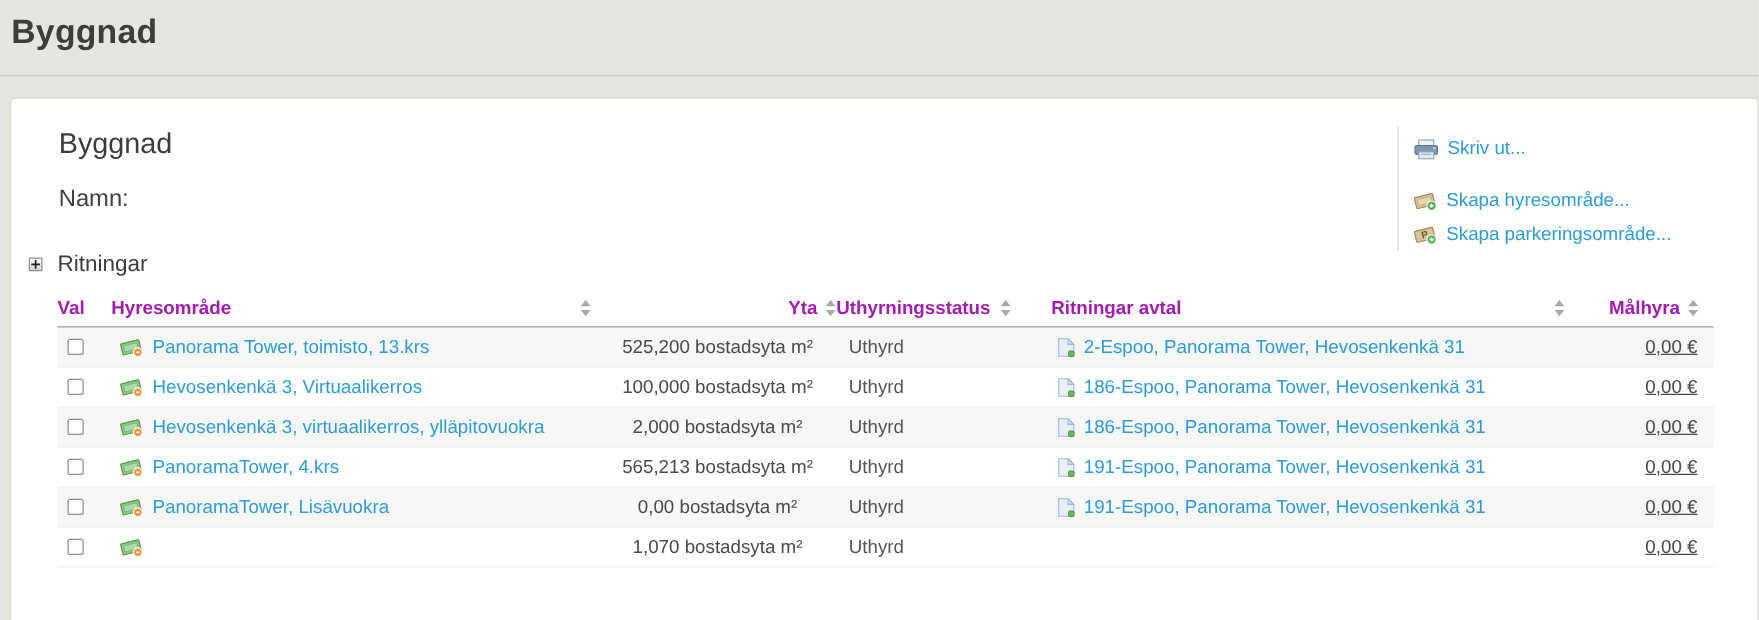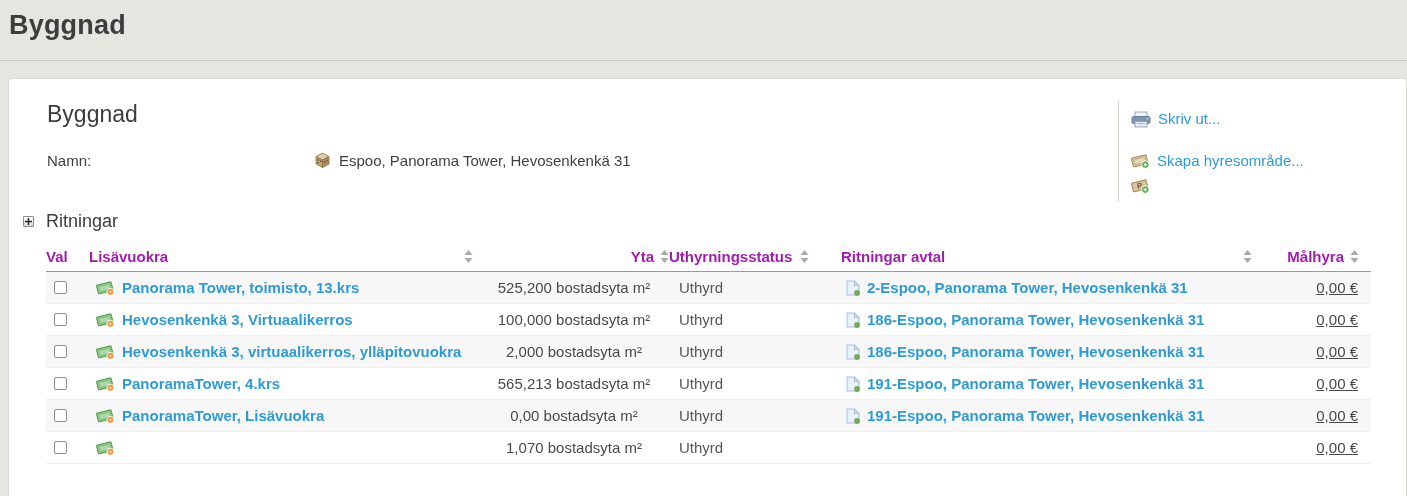--- a/index.html
+++ b/index.html
@@ -25,21 +25,21 @@
   }
   
   .card{
     position:absolute;left:8px;top:78px;width:1399px;height:700px;
     background:#fff;border:1px solid #dcdcd6;border-radius:4px;
   }
   .card h2{
     margin:22px 0 0 38px;font-size:23px;font-weight:400;color:#3c3c3c;
   }
   .name-row{
-    display:flex;align-items:center;margin:22px 0 0 38px;font-size:15px;height:20px;
+    display:flex;align-items:center;margin:22px 0 0 38px;font-size:19px;height:20px;
   }
   .name-label{width:266px;}
   .name-value{display:flex;align-items:center;gap:8px;}
   
   .actions-panel{
     position:absolute;top:22px;left:1109px;width:273px;height:100px;
     border-left:1px solid #d2d2cc;padding:8px 4px 0 12px;
     display:flex;flex-direction:column;
   }
   .action{
@@ -47,21 +47,21 @@
     color:var(--link-color);font-size:15px;text-decoration:none;cursor:pointer;
     line-height:20px;
   }
   .action.print{margin-bottom:22px;}
   .action + .action.stacked{margin-top:7px;}
   
   .section{
     display:flex;align-items:center;gap:12px;margin-left:14px;
     font-size:18px;color:#3c3c3c;height:22px;
   }
-  .section.first{margin-top:40px;}
+  .section.first{margin-top:30px;}
   .section.second{margin-top:29px;}
   .toggle{
     width:11px;height:11px;flex:0 0 11px;
     border:1px solid #8c8c8c;border-radius:1px;
     background:linear-gradient(#ffffff,#d6d6d6);
     display:inline-flex;align-items:center;justify-content:center;cursor:pointer;
   }
   
   table{
     margin:12px 0 0 37px;width:1325px;table-layout:fixed;
@@ -87,56 +87,41 @@
     vertical-align:middle;
   }
   tr.alt td{background:var(--row-alt);}
   td.val{padding-left:8px;}
   td.name{padding-left:7px;}
   td.yta{text-align:center;padding-right:0;}
   td.status{padding-left:10px;color:#555;}
   td.avtal{padding-left:5px;}
   td.malhyra{text-align:right;padding-right:13px;text-decoration:underline;}
   .cell-flex{display:flex;align-items:center;gap:7px;}
-  a.row-link{color:var(--link-color);text-decoration:none;cursor:pointer;font-weight:bold;}
+  a.row-link{color:var(--link-color);text-decoration:none;cursor:pointer;}
   input[type=checkbox]{
     appearance:none;-webkit-appearance:none;
     width:13px;height:13px;margin:0;
     border:1px solid #8f8f8f;border-radius:2px;background:#fff;cursor:pointer;
     display:block;
   }
   svg{display:block;flex:0 0 auto;}
 </style>
 </head>
 <body>
 
 <div class="topbar">
   <h1>Byggnad</h1>
 </div>
 
 <div class="card">
   <h2>Byggnad</h2>
 
   <div class="name-row">
     <span class="name-label">Namn:</span>
-    <span class="name-value">
-      <span>
-        <svg width="18" height="18" viewBox="0 0 18 18">
-          <polygon points="3,5.5 9.5,2 16,5.5 9.5,9" fill="#e3cda5" stroke="#8a6d4a" stroke-width="0.8"></polygon>
-          <polygon points="3,5.5 9.5,9 9.5,16.5 3,13" fill="#c9a875" stroke="#8a6d4a" stroke-width="0.8"></polygon>
-          <polygon points="16,5.5 9.5,9 9.5,16.5 16,13" fill="#b08d5e" stroke="#8a6d4a" stroke-width="0.8"></polygon>
-          <rect x="4.5" y="8.2" width="1.4" height="1.6" fill="#5c4328"></rect>
-          <rect x="6.9" y="9.5" width="1.4" height="1.6" fill="#5c4328"></rect>
-          <rect x="4.5" y="11" width="1.4" height="1.6" fill="#5c4328"></rect>
-          <rect x="11" y="10" width="1.4" height="1.6" fill="#6b5336"></rect>
-          <rect x="13.4" y="8.8" width="1.4" height="1.6" fill="#6b5336"></rect>
-        </svg>
-      </span>
-      <span>Espoo, Panorama Tower, Hevosenkenkä 31</span>
-    </span>
   </div>
 
   <div class="actions-panel">
     <a class="action print">
       <span>
         <svg width="20" height="17" viewBox="0 0 20 17">
           <rect x="4" y="1" width="12" height="5" fill="#eef3f8" stroke="#8fa3b8" stroke-width="0.9"></rect>
           <rect x="1" y="5.5" width="18" height="7" rx="1.5" fill="#7e96b0" stroke="#5c7795" stroke-width="0.9"></rect>
           <rect x="15.5" y="7" width="2" height="1.2" fill="#cfdce8"></rect>
           <rect x="4" y="10.5" width="12" height="5.5" fill="#e3eaf1" stroke="#8fa3b8" stroke-width="0.9"></rect>
@@ -164,20 +149,21 @@
         <svg width="19" height="16" viewBox="0 0 19 16">
           <g transform="rotate(-14 8 7)">
             <rect x="1" y="3.5" width="15" height="9" rx="1" fill="#d9c49c" stroke="#a38a58" stroke-width="1"></rect>
             <text x="8.5" y="10.5" font-size="8" font-weight="bold" fill="#6b5b35" text-anchor="middle" font-family="Liberation Sans, sans-serif">P</text>
           </g>
           <circle cx="14.3" cy="11.6" r="3.8" fill="#59b259" stroke="#fff" stroke-width="0.9"></circle>
           <rect x="12.6" y="11" width="3.4" height="1.3" rx="0.6" fill="#fff"></rect>
           <rect x="13.65" y="9.95" width="1.3" height="3.4" rx="0.6" fill="#fff"></rect>
         </svg>
       </span>
+      <span>Skapa parkeringsområde...</span>
     </a>
   </div>
 
   <div class="section first">
     <span class="toggle">
       <svg width="9" height="9" viewBox="0 0 9 9">
         <line x1="4.5" y1="1" x2="4.5" y2="8" stroke="#222" stroke-width="1.4"></line>
         <line x1="1" y1="4.5" x2="8" y2="4.5" stroke="#222" stroke-width="1.4"></line>
       </svg>
     </span>
@@ -196,21 +182,21 @@
     </colgroup>
     <thead>
       <tr>
         <th>
           <span class="th-flex">
               <span>Val</span>
             </span>
         </th>
         <th>
           <span class="th-flex spread">
-            <span>Lisävuokra</span>
+            <span>Hyresområde</span>
             <span>
               <svg width="9" height="13" viewBox="0 0 9 13">
                   <path d="M4.5 0 L8.5 5 H0.5 Z" fill="#a9a9a9"></path>
                   <path d="M4.5 13 L8.5 8 H0.5 Z" fill="#a9a9a9"></path>
                 </svg>
             </span>
           </span>
         </th>
         <th>
           <span class="th-flex right">

